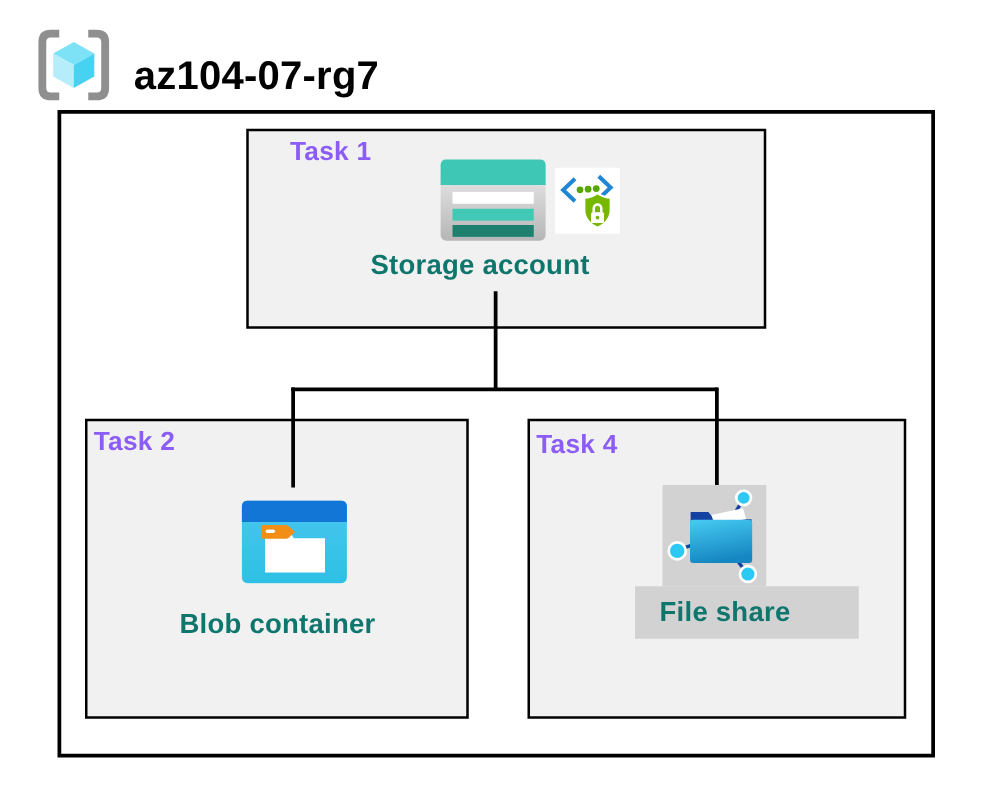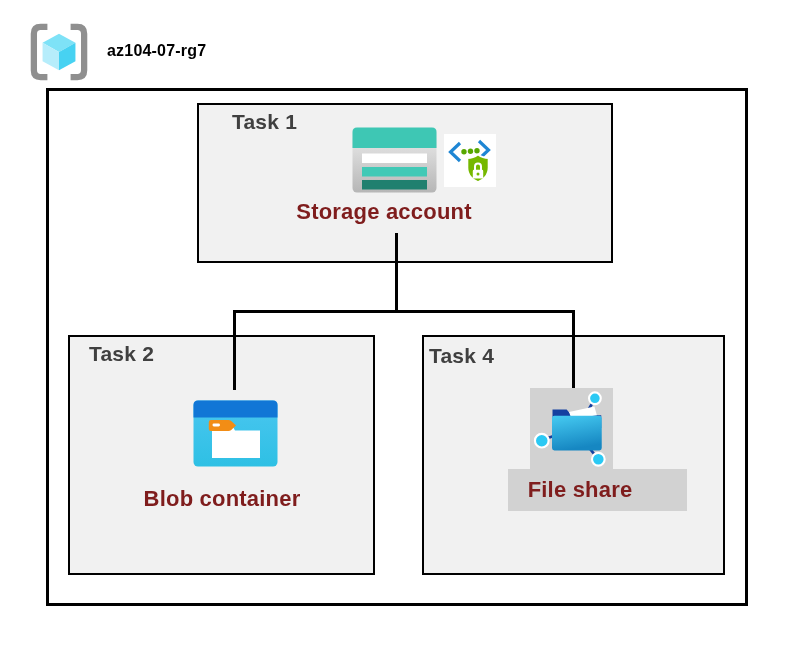--- a/index.html
+++ b/index.html
@@ -8,29 +8,29 @@
     font-family:"Liberation Sans", sans-serif;
   }
   .abs{position:absolute;}
   .task-box{
     position:absolute;background:#f1f1f1;border:2.5px solid #000;box-sizing:border-box;
   }
   .outer-box{
     position:absolute;background:#ffffff;border:3px solid #000;box-sizing:border-box;
   }
   .task-label{
-    position:absolute;color:#404040;font-weight:700;font-size:21px;line-height:1.1;
+    position:absolute;color:#8b5cf6;font-weight:700;font-size:21px;line-height:1.1;
     letter-spacing:0.2px;
   }
   .item-label{
-    position:absolute;color:#7f1d1d;font-weight:700;font-size:22px;line-height:1.1;
+    position:absolute;color:#0f766e;font-weight:700;font-size:22px;line-height:1.1;
     text-align:center;letter-spacing:0.2px;
   }
   .rg-title{
-    position:absolute;left:107px;top:42px;color:#000;font-weight:700;font-size:16px;
+    position:absolute;left:107px;top:42px;color:#000;font-weight:700;font-size:32px;
     letter-spacing:0.2px;
   }
   .line{position:absolute;background:#000;}
   .gray-patch{position:absolute;background:#d2d2d2;}
   svg{display:block;}
 </style>
 </head>
 <body>
 
 <svg class="abs" style="left:28px;top:23px;" width="62" height="58" viewBox="0 0 64 60">
@@ -77,21 +77,21 @@
   <circle cx="26.5" cy="17.3" r="2.7" fill="#57A700"></circle>
   <circle cx="33" cy="16.8" r="2.7" fill="#57A700"></circle>
   <path d="M34 20.5 c3.5 2.6 7.5 3.6 10.5 3.6 v9.6 c0 7.6 -5.6 12.5 -10.5 14.4 c-4.9 -1.9 -10.5 -6.8 -10.5 -14.4 v-9.6 c3 0 7 -1 10.5 -3.6 z" fill="#76B800" stroke="#FFFFFF" stroke-width="1.6"></path>
   <path d="M31 36 v-3.4 a3 3 0 0 1 6 0 V36" stroke="#FFFFFF" stroke-width="2" fill="none"></path>
   <rect x="28.8" y="35.8" width="10.4" height="8.6" rx="1.2" fill="#FFFFFF"></rect>
   <circle cx="34" cy="40" r="1.5" fill="#76B800"></circle>
 </svg>
 
 <div class="item-label" style="left:284px;top:200px;width:200px;">Storage account</div>
 
-<span class="task-label" style="left:89px;top:342px;text-align:right;">Task 2</span>
+<span class="task-label" style="left:75px;top:342px;text-align:right;">Task 2</span>
 
 <svg class="abs" style="left:193px;top:400px;" width="85" height="67" viewBox="0 0 85 67">
   <defs>
     <linearGradient id="bb" x1="0" y1="0" x2="0" y2="1">
       <stop offset="0" stop-color="#4AC6F0"></stop>
         <stop offset="1" stop-color="#2EC0E4"></stop>
     </linearGradient>
   </defs>
   <rect x="0.5" y="0.5" width="84" height="66" rx="4.5" fill="url(#bb)"></rect>
   <path d="M5 0.5 H80 Q84.5 0.5 84.5 5 V17.5 H0.5 V5 Q0.5 0.5 5 0.5 Z" fill="#1176D6"></path>

